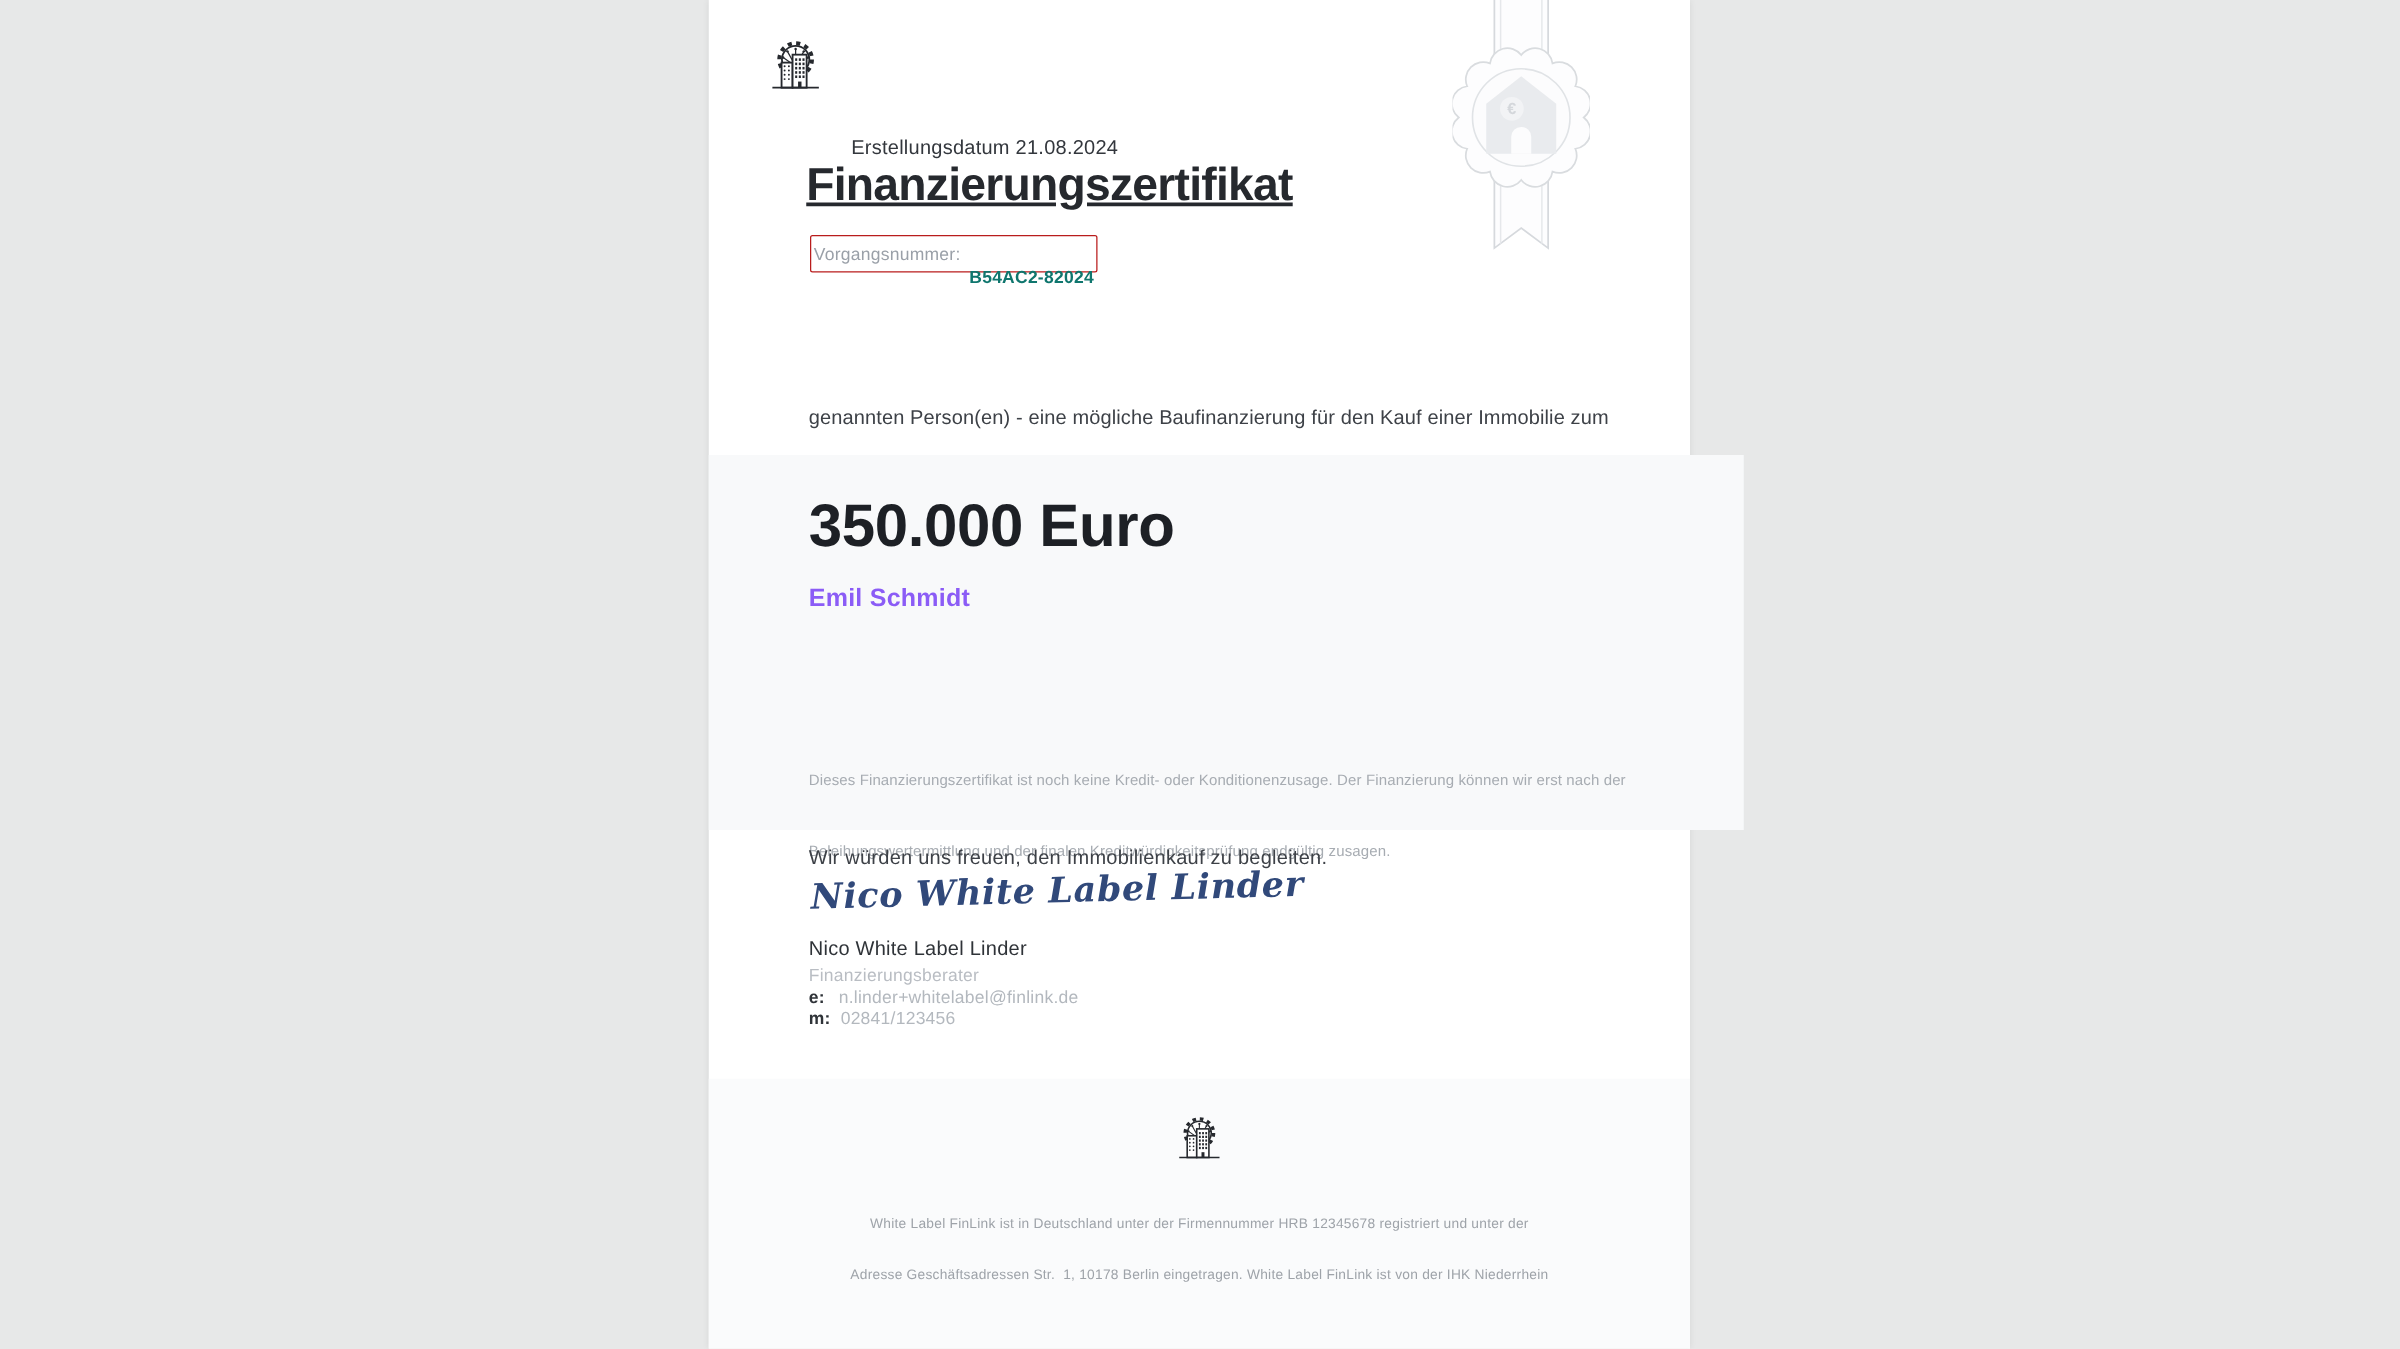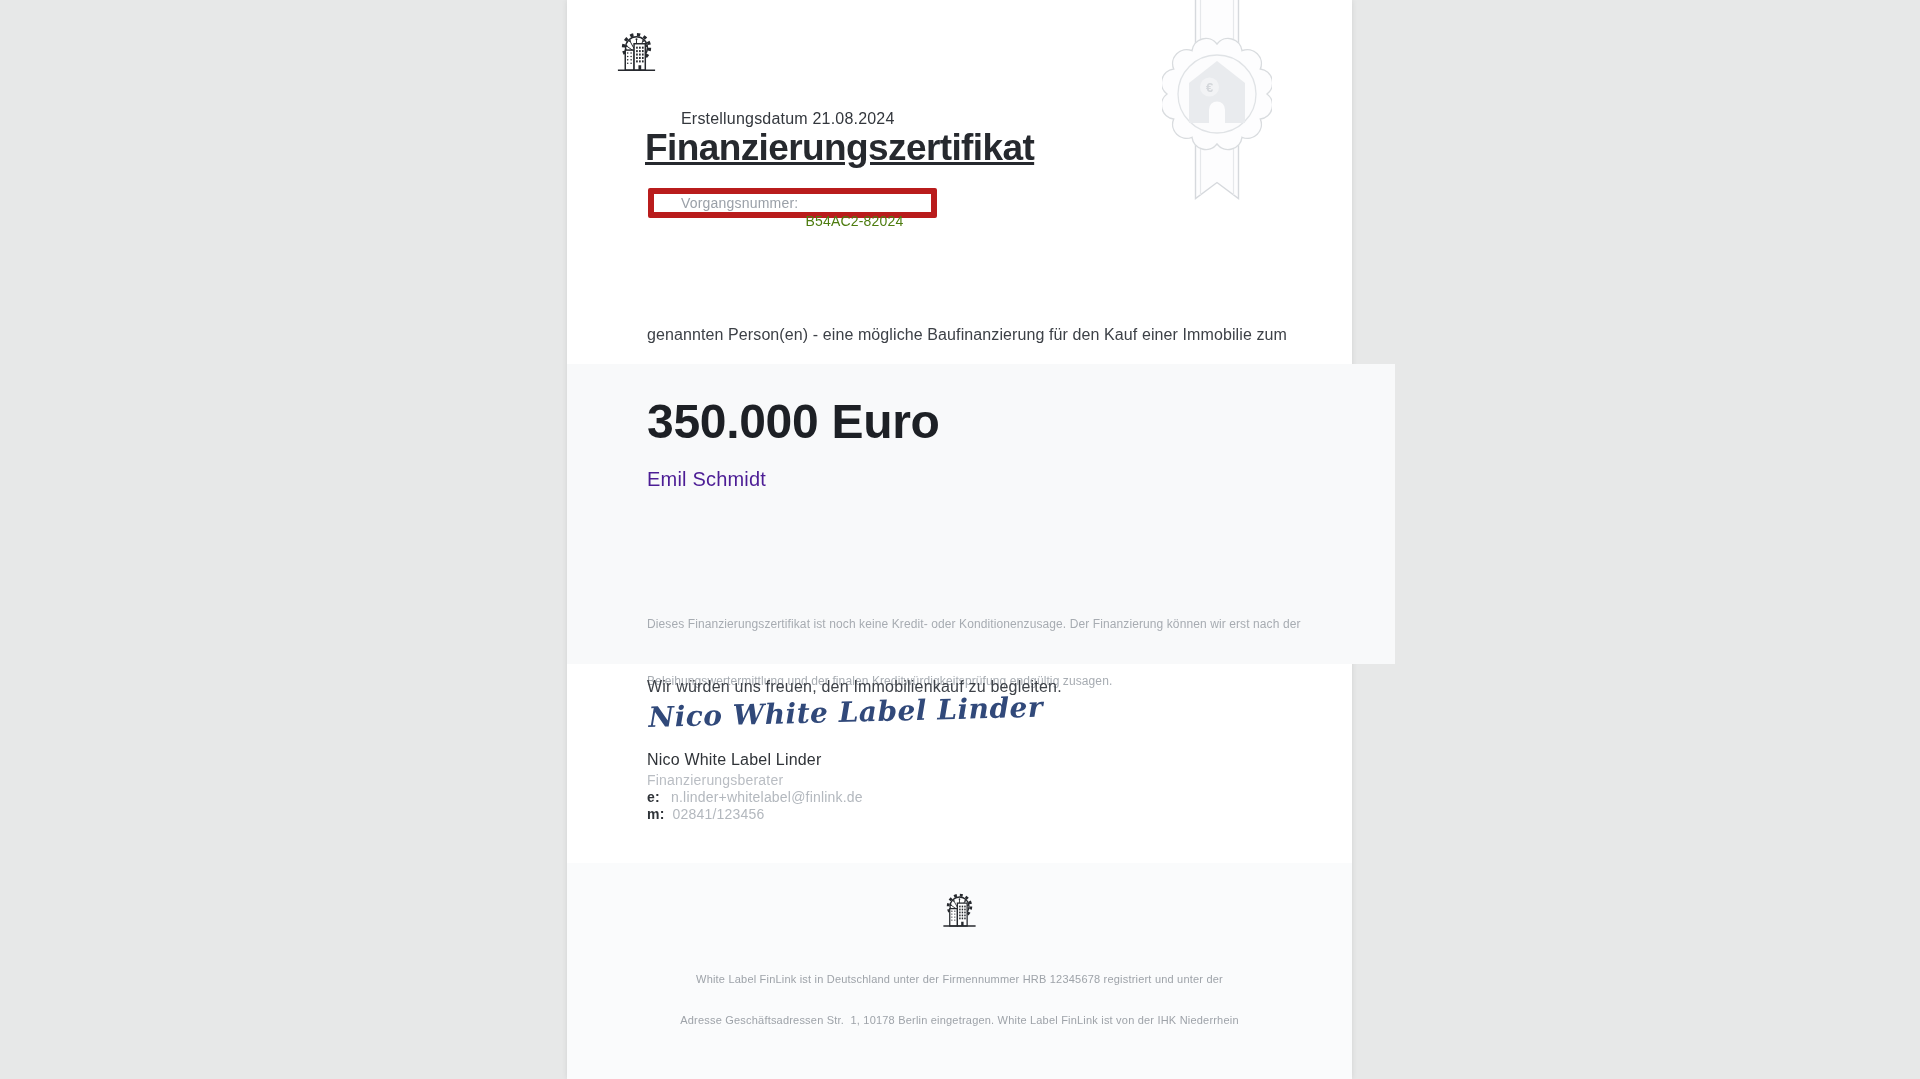--- a/index.html
+++ b/index.html
@@ -18,39 +18,39 @@
   .date{
     position:absolute;left:80px;top:110px;
     font-size:16px;font-weight:500;color:#33373d;letter-spacing:.2px;margin-left:34px;
   }
   .title{
     position:absolute;left:78px;top:127px;margin:0;
     font-size:37px;font-weight:700;color:#26292e;letter-spacing:-.6px;white-space:nowrap;text-decoration:underline;
   }
   .case-box{
     position:absolute;left:81px;top:188px;height:30px;box-sizing:border-box;
-    border:6px solid #b91c1c;border-radius:2px;background:#fff;
-    display:inline-flex;align-items:center;padding:0 27px;font-size:14px;letter-spacing:.2px;white-space:nowrap;
+    border:1px solid #b91c1c;border-radius:2px;background:#fff;
+    display:inline-flex;align-items:center;padding:0 2px;font-size:14px;letter-spacing:.2px;white-space:nowrap;
   }
   .case-label{color:#9aa0a8;margin-right:7px;}
-  .case-value{color:#4d7c0f;font-weight:400;margin-top:36px;}
+  .case-value{color:#0f766e;font-weight:700;margin-top:36px;}
   .intro{
     position:absolute;left:80px;top:262px;
     font-size:16px;line-height:29px;color:#3d4147;letter-spacing:.1px;white-space:pre;
   }
   .band{
     position:absolute;left:0;top:364px;width:828px;height:300px;background:#f8f9fa;
   }
   .amount{
     position:absolute;left:80px;top:30px;
     font-size:48px;font-weight:700;color:#1d2025;letter-spacing:-.3px;white-space:nowrap;
   }
   .applicant{
     position:absolute;left:80px;top:104px;
-    font-size:20px;font-weight:400;color:#4c1d95;letter-spacing:.2px;
+    font-size:20px;font-weight:700;color:#8b5cf6;letter-spacing:.2px;
   }
   .disclaimer{
     position:absolute;left:80px;top:213px;
     font-size:12px;line-height:19px;color:#a7acb2;letter-spacing:.1px;white-space:pre;
   }
   .closing{
     position:absolute;left:80px;top:678px;
     font-size:16px;color:#3d4147;letter-spacing:.2px;
   }
   .signature{

